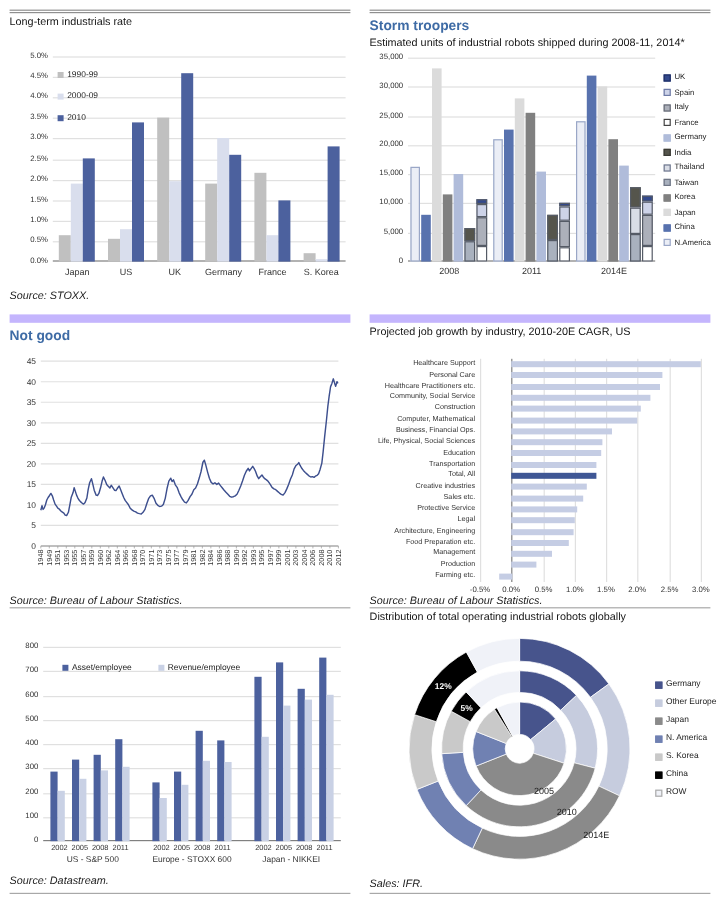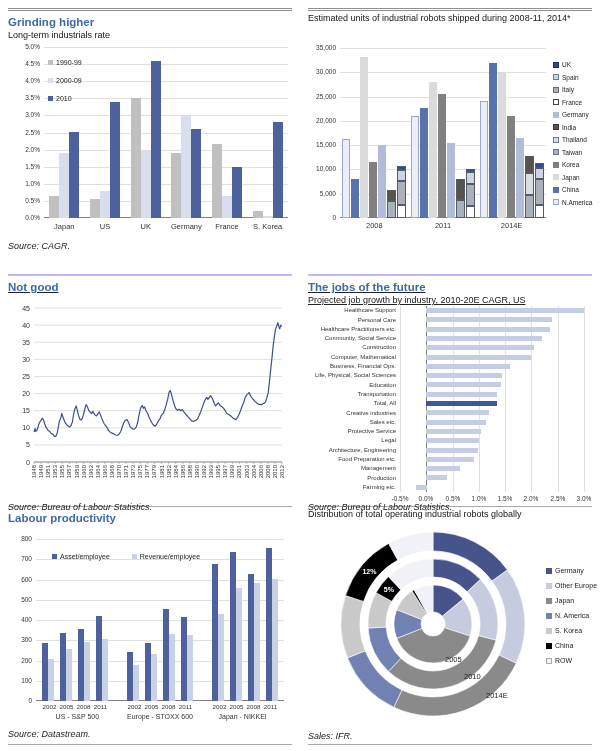--- a/index.html
+++ b/index.html
@@ -1,35 +1,34 @@
 <!DOCTYPE html>
 <html><head>
 <meta charset="utf-8">
 <style>
   html,body{margin:0;padding:0;}
   body{width:600px;height:751px;background:#fff;position:relative;overflow:hidden;
        font-family:"Liberation Sans",sans-serif;color:#222;}
   .panel{position:absolute;width:284px;}
   .row1{top:8px;height:246px;border-top:3px double #8f8f8f;}
-  .row2{top:274px;height:240px;border-top:2px solid #c4b5fd;text-decoration:underline;}
+  .row2{top:262px;height:240px;border-top:7px solid #c4b5fd;}
   .row3{top:506px;height:238px;border-top:1px solid #a8a8a8;}
   #p1,#p3,#p5{left:8px;} #p2,#p4,#p6{left:308px;}
   .title{margin-top:5px;font-size:11.5px;font-weight:bold;color:#3e6ba5;white-space:nowrap;}
   .subtitle{margin-top:2px;font-size:9px;color:#151515;white-space:nowrap;}
   .chart{position:absolute;left:0;top:0;right:0;bottom:0;}
   .source{position:absolute;left:0;bottom:6px;font-size:9px;font-style:italic;color:#222;z-index:5;}
   #p2 .source{bottom:1px;line-height:10.5px;}
   #p3 .source,#p4 .source,#p6 .source{bottom:4px;}
   .bottomrule{position:absolute;top:744px;width:284px;height:1px;background:#a8a8a8;}
 </style>
 </head>
 <body>
 
 <div class="panel row1" id="p1">
-  <div class="title">Grinding higher</div>
   <div class="subtitle">Long-term industrials rate</div>
   <div class="chart" id="c1">
       <div style="position: absolute; left: 36px; top: 36px; width: 244px; height: 171px;">
         <div style="position: absolute; left: 0px; right: 0px; top: 170px; height: 1px; background: rgb(128, 128, 128);"></div>
         <div style="position: absolute; left: 0px; right: 0px; top: 154px; height: 1px; background: rgb(224, 224, 224);"></div>
         <div style="position: absolute; left: 0px; right: 0px; top: 137px; height: 1px; background: rgb(224, 224, 224);"></div>
         <div style="position: absolute; left: 0px; right: 0px; top: 120px; height: 1px; background: rgb(224, 224, 224);"></div>
         <div style="position: absolute; left: 0px; right: 0px; top: 103px; height: 1px; background: rgb(224, 224, 224);"></div>
         <div style="position: absolute; left: 0px; right: 0px; top: 86px; height: 1px; background: rgb(224, 224, 224);"></div>
         <div style="position: absolute; left: 0px; right: 0px; top: 68px; height: 1px; background: rgb(224, 224, 224);"></div>
@@ -97,24 +96,25 @@
         <div style="display: flex; align-items: center; margin-bottom: 11px;">
           <div style="width: 5px; height: 5px; background: rgb(217, 222, 237); margin-right: 3px;"></div>
           <div>2000-09</div>
         </div>
         <div style="display: flex; align-items: center; margin-bottom: 11px;">
           <div style="width: 5px; height: 5px; background: rgb(76, 97, 158); margin-right: 3px;"></div>
           <div>2010</div>
         </div>
       </div>
     </div>
-  <div class="source">Source: CAGR.</div>
+  <div class="source">Source: STOXX.</div>
 </div>
 
 <div class="panel row1" id="p2">
+  <div class="title">Storm troopers</div>
   <div class="subtitle">Estimated units of industrial robots shipped during 2008-11, 2014*</div>
   <div class="chart" id="c2">
       <div style="position: absolute; left: 32px; top: 37px; width: 206px; height: 170px;">
         <div style="position: absolute; left: 0px; right: 0px; top: 169px; height: 1px; background: rgb(128, 128, 128);"></div>
         <div style="position: absolute; left: 0px; right: 0px; top: 146px; height: 1px; background: rgb(224, 224, 224);"></div>
         <div style="position: absolute; left: 0px; right: 0px; top: 121px; height: 1px; background: rgb(224, 224, 224);"></div>
         <div style="position: absolute; left: 0px; right: 0px; top: 97px; height: 1px; background: rgb(224, 224, 224);"></div>
         <div style="position: absolute; left: 0px; right: 0px; top: 73px; height: 1px; background: rgb(224, 224, 224);"></div>
         <div style="position: absolute; left: 0px; right: 0px; top: 49px; height: 1px; background: rgb(224, 224, 224);"></div>
         <div style="position: absolute; left: 0px; right: 0px; top: 24px; height: 1px; background: rgb(224, 224, 224);"></div>
@@ -336,21 +336,20 @@
         <text x="262.9142857142857" y="161" transform="rotate(-90 262.9142857142857 161)" text-anchor="end" font-size="6" fill="#333">2010</text>
         <line x1="268" y1="158" x2="268" y2="160" stroke="#999" stroke-width="0.6"></line>
         <text x="270" y="161" transform="rotate(-90 270 161)" text-anchor="end" font-size="6" fill="#333">2012</text>
         <polyline points="20.0,128.2 21.0,124.5 21.9,127.5 22.9,126.2 23.8,123.8 25.0,119.7 26.1,117.6 27.3,115.9 28.4,114.2 29.6,116.2 30.7,119.7 31.9,123.1 33.1,124.8 34.2,126.5 35.4,127.2 36.5,128.6 37.7,129.6 39.2,130.6 40.3,132.3 41.5,132.7 43.0,129.9 44.2,123.8 45.3,117.6 46.9,113.5 47.8,109.4 48.8,112.5 49.8,115.6 50.7,117.6 51.9,119.7 53.0,121.0 54.6,122.4 55.7,123.1 56.9,121.7 58.4,118.0 59.5,110.8 60.7,105.3 62.2,101.9 63.4,106.7 64.5,111.5 66.1,115.6 67.2,115.9 68.4,114.2 69.9,109.1 71.1,103.9 72.2,100.5 73.7,103.6 74.9,106.7 76.0,108.0 77.6,109.7 78.7,107.4 79.9,109.1 81.4,111.5 82.6,111.8 83.7,110.1 85.3,108.0 86.4,110.8 87.6,113.9 89.1,117.6 90.3,120.0 91.4,121.4 92.9,123.4 94.5,126.5 96.0,127.9 97.5,128.9 99.1,129.6 100.6,130.6 102.2,131.0 103.7,131.3 105.2,129.9 106.8,127.5 108.3,122.8 109.8,118.6 111.4,116.2 112.9,115.6 114.4,118.3 116.0,122.4 117.5,124.1 119.0,125.1 120.6,124.8 122.1,123.4 123.7,118.3 125.2,110.1 126.7,103.9 128.3,101.5 129.4,104.3 130.6,102.9 132.1,107.0 133.6,109.1 135.2,113.5 136.7,116.6 138.2,119.3 139.8,121.4 141.3,122.1 142.8,120.0 144.4,116.9 145.9,114.9 147.5,111.1 149.0,109.7 150.5,106.3 152.1,101.2 153.6,95.7 155.1,88.2 156.3,86.5 157.4,90.2 159.0,96.4 160.5,101.5 162.0,105.0 163.6,106.3 165.1,105.3 166.7,106.7 168.2,105.6 169.7,107.7 171.3,109.7 172.8,111.5 174.3,113.2 175.9,114.9 177.4,116.6 178.9,117.3 180.5,116.9 182.0,116.2 183.5,114.9 185.1,111.5 186.6,108.0 188.1,103.9 189.7,99.1 191.2,95.7 192.8,93.3 193.9,95.4 195.1,93.7 196.6,91.6 197.7,93.3 198.9,95.7 200.4,99.8 201.6,101.9 202.7,100.5 204.3,98.8 205.4,100.5 206.6,101.9 208.1,102.9 209.6,104.3 211.2,106.7 212.7,109.1 214.3,110.4 215.8,111.1 217.3,112.5 218.9,113.9 220.4,114.9 221.9,115.6 223.5,113.5 225.0,110.4 226.5,106.7 228.1,102.2 229.6,98.8 231.1,93.7 232.7,90.9 234.2,89.6 235.0,88.5 236.1,90.9 237.3,93.0 238.8,95.0 240.4,96.7 241.9,98.1 243.4,99.5 245.0,100.5 246.5,100.2 247.7,100.8 248.8,99.8 250.3,99.1 251.5,97.8 252.6,94.7 254.2,88.9 255.3,79.3 256.5,67.3 258.0,53.6 259.2,41.6 260.3,33.1 261.5,25.2 262.6,22.5 263.8,18.7 264.9,22.5 265.7,24.9 266.8,21.1 267.6,22.5" fill="none" stroke="#3d4f8e" stroke-width="1.2" stroke-linejoin="round"></polyline>
       </svg>
     </div>
   <div class="source">Source: Bureau of Labour Statistics.</div>
 </div>
 
 <div class="panel row2" id="p4">
-  <div class="title">The jobs of the future</div>
   <div class="subtitle">Projected job growth by industry, 2010-20E CAGR, US</div>
   <div class="chart" id="c4">
       <div style="position: absolute; left: 92px; top: 30px; width: 184px; height: 186px;">
         <div style="position: absolute; left: 0px; top: 0px; bottom: 0px; width: 1px; background: rgb(224, 224, 224);"></div>
         <div style="position: absolute; left: 26px; top: 0px; bottom: 0px; width: 1px; background: rgb(128, 128, 128);"></div>
         <div style="position: absolute; left: 53px; top: 0px; bottom: 0px; width: 1px; background: rgb(224, 224, 224);"></div>
         <div style="position: absolute; left: 79px; top: 0px; bottom: 0px; width: 1px; background: rgb(224, 224, 224);"></div>
         <div style="position: absolute; left: 105px; top: 0px; bottom: 0px; width: 1px; background: rgb(224, 224, 224);"></div>
         <div style="position: absolute; left: 131px; top: 0px; bottom: 0px; width: 1px; background: rgb(224, 224, 224);"></div>
         <div style="position: absolute; left: 158px; top: 0px; bottom: 0px; width: 1px; background: rgb(224, 224, 224);"></div>
@@ -402,21 +401,20 @@
       <div style="position: absolute; left: 0px; width: 88px; top: 171px; text-align: right; font-size: 6px; color: rgb(51, 51, 51); white-space: nowrap;">Architecture, Engineering</div>
       <div style="position: absolute; left: 0px; width: 88px; top: 180px; text-align: right; font-size: 6px; color: rgb(51, 51, 51); white-space: nowrap;">Food Preparation etc.</div>
       <div style="position: absolute; left: 0px; width: 88px; top: 189px; text-align: right; font-size: 6px; color: rgb(51, 51, 51); white-space: nowrap;">Management</div>
       <div style="position: absolute; left: 0px; width: 88px; top: 199px; text-align: right; font-size: 6px; color: rgb(51, 51, 51); white-space: nowrap;">Production</div>
       <div style="position: absolute; left: 0px; width: 88px; top: 208px; text-align: right; font-size: 6px; color: rgb(51, 51, 51); white-space: nowrap;">Farming etc.</div>
     </div>
   <div class="source">Source: Bureau of Labour Statistics.</div>
 </div>
 
 <div class="panel row3" id="p5">
-  <div class="title">Labour productivity</div>
   <div class="chart" id="c5">
       <div style="position: absolute; left: 28px; top: 32px; width: 248px; height: 162px;">
         <div style="position: absolute; left: 0px; right: 0px; top: 161px; height: 1px; background: rgb(128, 128, 128);"></div>
         <div style="position: absolute; left: 0px; right: 0px; top: 142px; height: 1px; background: rgb(224, 224, 224);"></div>
         <div style="position: absolute; left: 0px; right: 0px; top: 122px; height: 1px; background: rgb(224, 224, 224);"></div>
         <div style="position: absolute; left: 0px; right: 0px; top: 101px; height: 1px; background: rgb(224, 224, 224);"></div>
         <div style="position: absolute; left: 0px; right: 0px; top: 81px; height: 1px; background: rgb(224, 224, 224);"></div>
         <div style="position: absolute; left: 0px; right: 0px; top: 61px; height: 1px; background: rgb(224, 224, 224);"></div>
         <div style="position: absolute; left: 0px; right: 0px; top: 41px; height: 1px; background: rgb(224, 224, 224);"></div>
         <div style="position: absolute; left: 0px; right: 0px; top: 20px; height: 1px; background: rgb(224, 224, 224);"></div>

